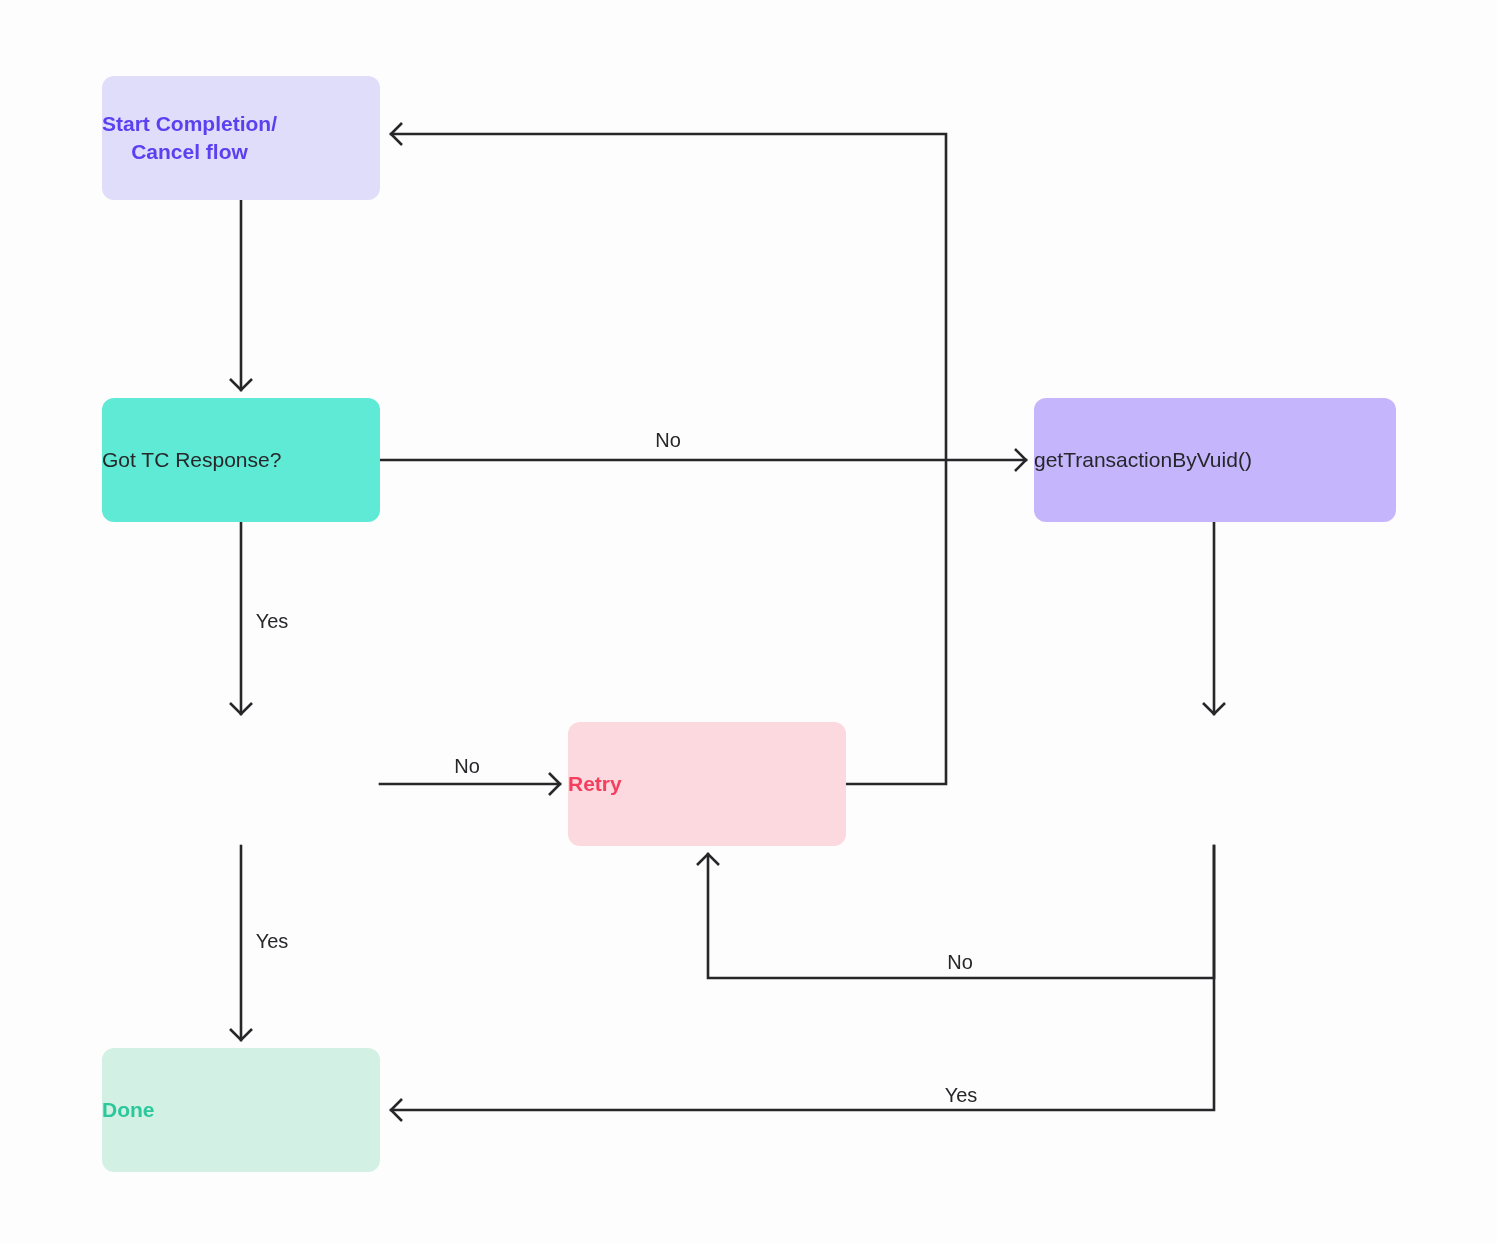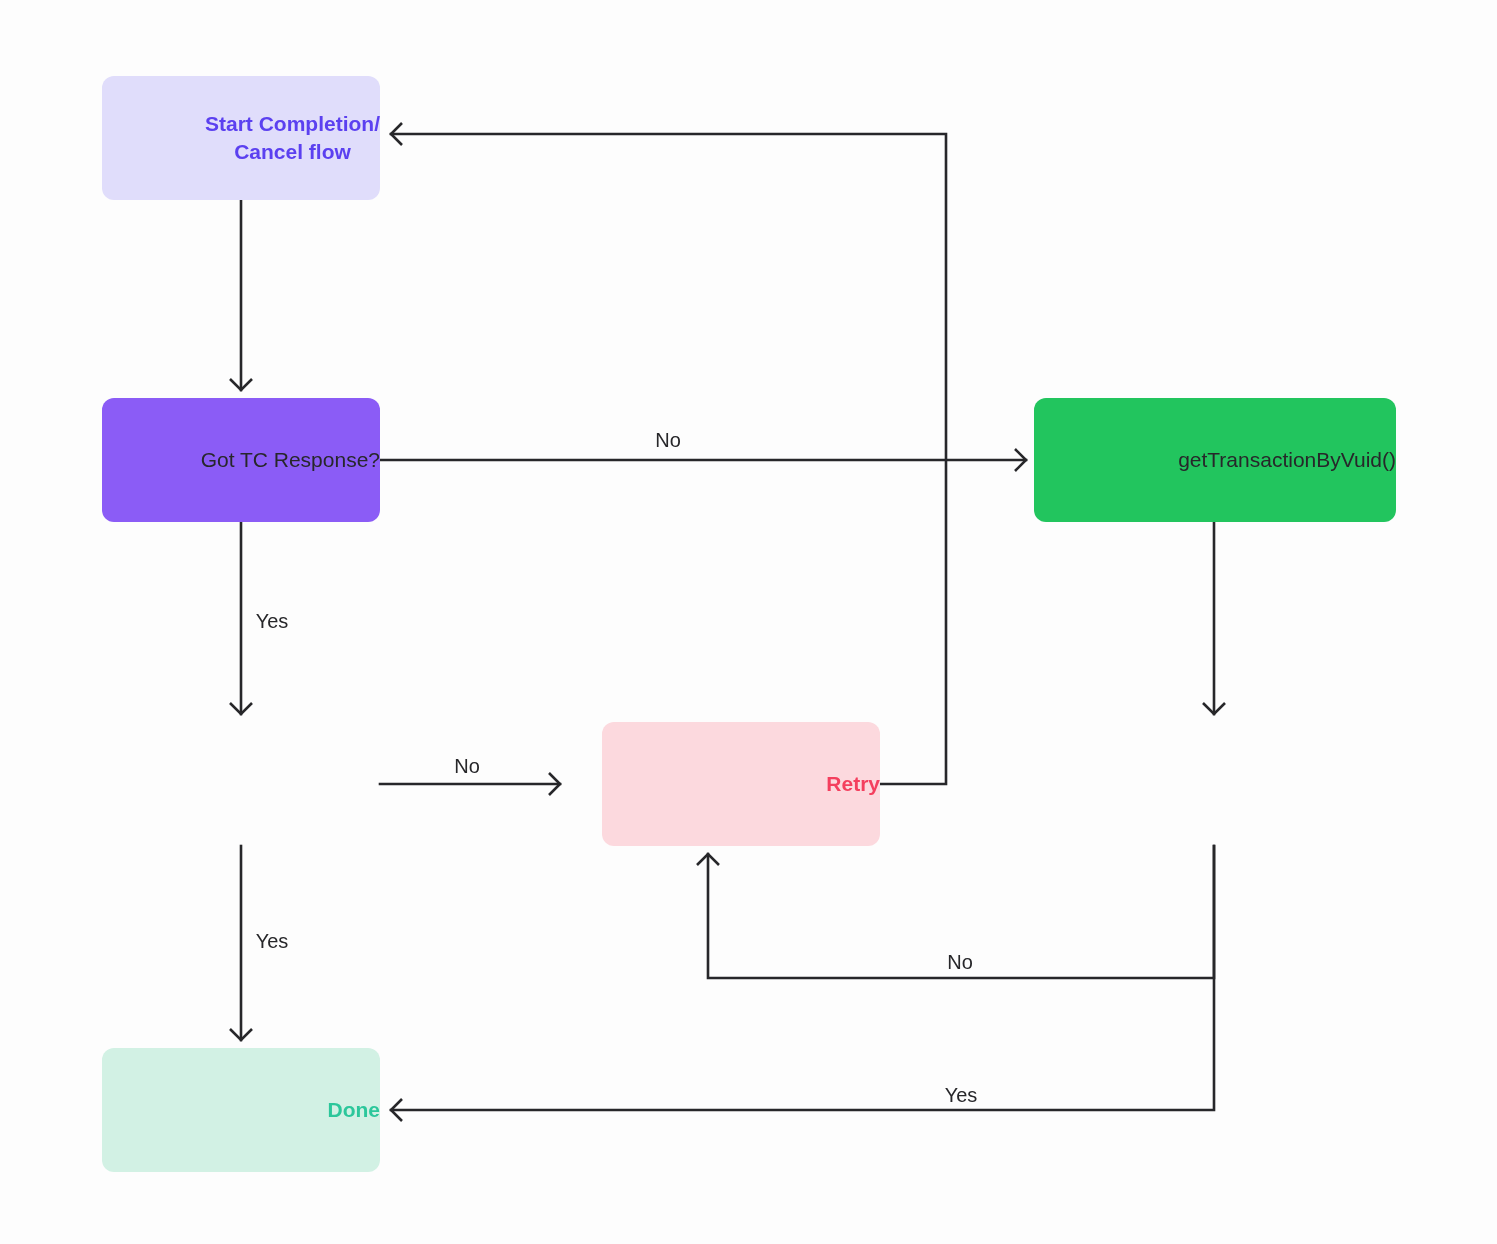--- a/index.html
+++ b/index.html
@@ -14,21 +14,21 @@
     background: #fdfdfd;
     font-family: "Liberation Sans", sans-serif;
     overflow: hidden;
   }
   .node {
     position: absolute;
     box-sizing: border-box;
     border-radius: 12px;
     display: flex;
     align-items: center;
-    justify-content: flex-end;
+    justify-content: flex-start;
     text-align: center;
     line-height: 1.35;
   }
   .node-label {
     white-space: pre-line;
   }
   .node.plain {
     background: #f4f4f5;
     color: #27272a;
     font-size: 21px;
@@ -96,25 +96,25 @@
 <div class="edge-label" style="left: 668px; top: 440px;">No</div>
     <div class="edge-label" style="left: 272px; top: 621px;">Yes</div>
     <div class="edge-label" style="left: 467px; top: 766px;">No</div>
     <div class="edge-label" style="left: 272px; top: 941px;">Yes</div>
     <div class="edge-label" style="left: 960px; top: 962px;">No</div>
     <div class="edge-label" style="left: 961px; top: 1095px;">Yes</div>
     <div class="node start" style="left: 102px; top: 76px; width: 278px; height: 124px; background: rgb(224, 221, 251); color: rgb(91, 64, 240);">
       <span class="node-label">Start Completion/
 Cancel flow</span>
     </div>
-    <div class="node plain" style="left: 102px; top: 398px; width: 278px; height: 124px; background: #8b5cf6; color: rgb(39, 39, 42);">
+    <div class="node plain" style="left: 102px; top: 398px; width: 278px; height: 124px; background: #5eead4; color: rgb(39, 39, 42);">
       <span class="node-label">Got TC Response?</span>
     </div>
     <div class="node done" style="left: 102px; top: 1048px; width: 278px; height: 124px; background: rgb(210, 241, 228); color: rgb(44, 199, 155);">
       <span class="node-label">Done</span>
     </div>
-    <div class="node retry" style="left: 602px; top: 722px; width: 278px; height: 124px; background: rgb(252, 217, 222); color: rgb(244, 63, 94);">
+    <div class="node retry" style="left: 568px; top: 722px; width: 278px; height: 124px; background: rgb(252, 217, 222); color: rgb(244, 63, 94);">
       <span class="node-label">Retry</span>
     </div>
-    <div class="node plain" style="left: 1034px; top: 398px; width: 362px; height: 124px; background: #22c55e; color: rgb(39, 39, 42);">
+    <div class="node plain" style="left: 1034px; top: 398px; width: 362px; height: 124px; background: #c4b5fd; color: rgb(39, 39, 42);">
       <span class="node-label">getTransactionByVuid()</span>
     </div>
   </div>
 
 </body></html>

